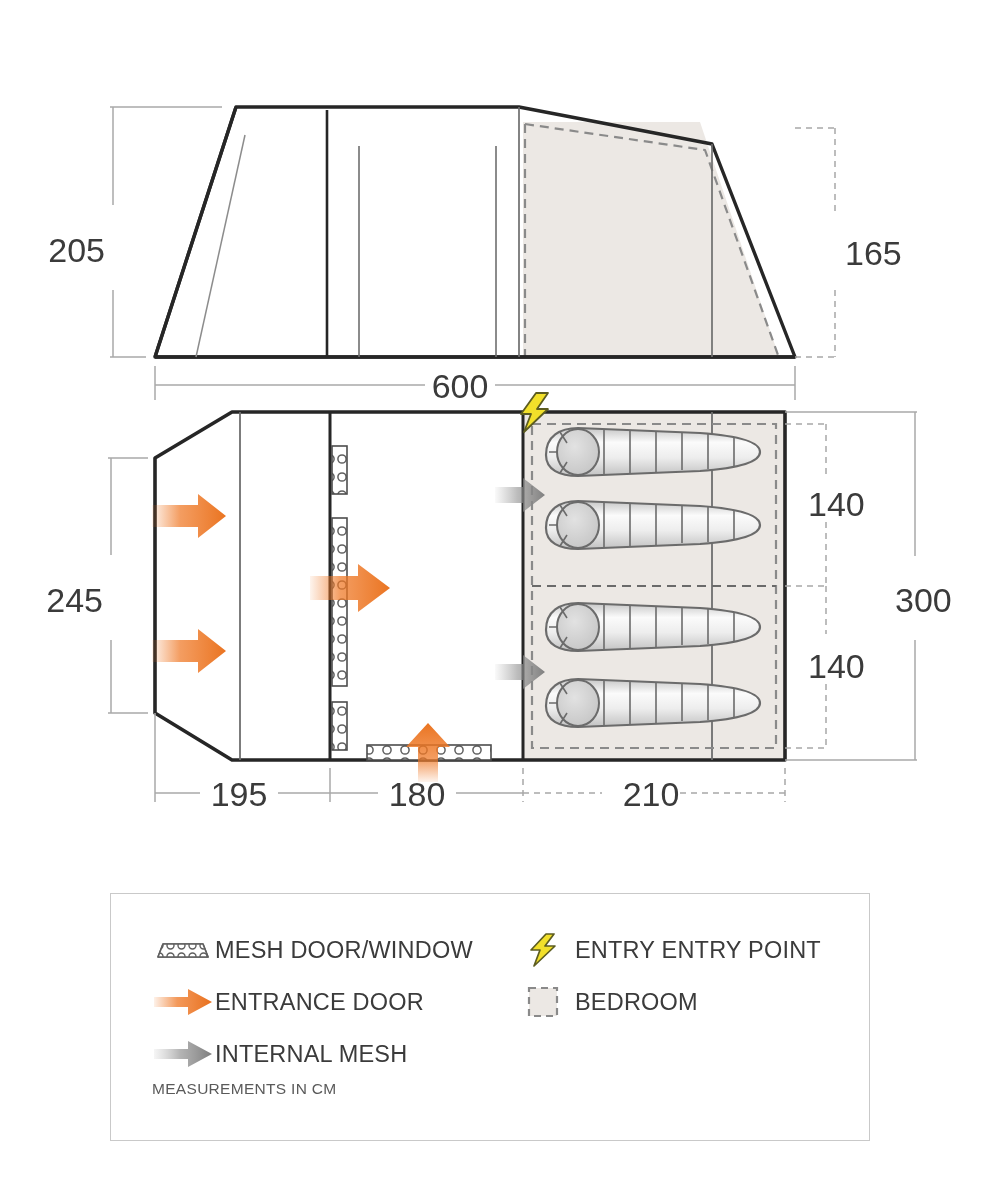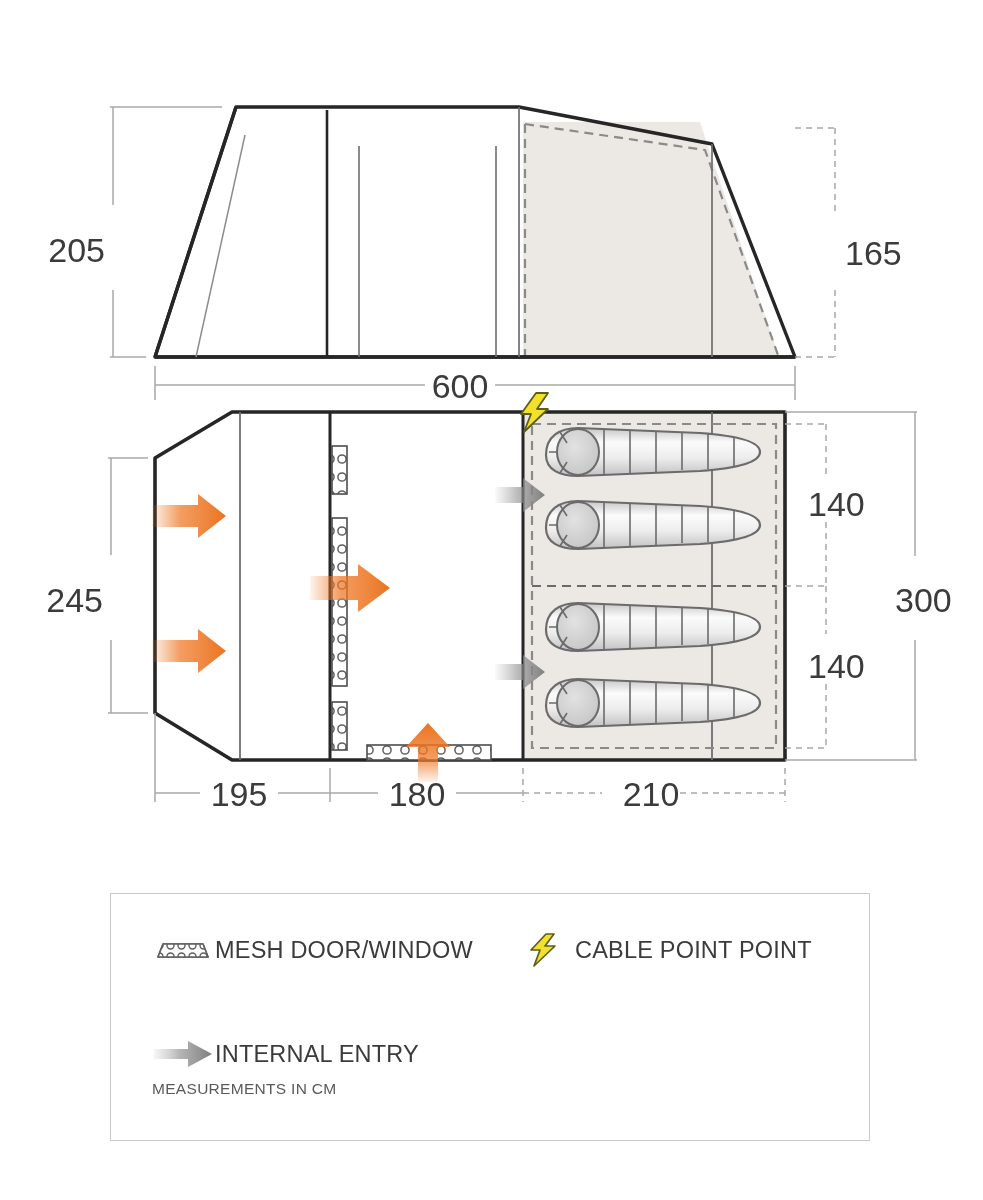--- a/index.html
+++ b/index.html
@@ -371,42 +371,65 @@
             </svg>
           </span>
           <span class="legend-label">MESH DOOR/WINDOW</span>
         </div>
         <div class="legend-cell col2">
           <span class="legend-icon">
             <svg width="32" height="36" viewBox="0 0 32 36" xmlns="http://www.w3.org/2000/svg">
               <path d="M 19,2 L 4,18 L 13,18 L 7,34 L 28,14 L 18,14 L 27,2 Z" fill="#f2e02a" stroke="#5d5d20" stroke-width="1.7" stroke-linejoin="round"></path>
             </svg>
           </span>
-          <span class="legend-label">CABLE POINT POINT</span>
+          <span class="legend-label">ENTRY ENTRY POINT</span>
         </div>
       </div>
 
       <div class="legend-row">
+        <div class="legend-cell col1">
+          <span class="legend-icon">
+            <svg width="62" height="30" viewBox="0 0 62 30" xmlns="http://www.w3.org/2000/svg">
+              <defs>
+                <linearGradient id="gOrangeL" x1="0" y1="0" x2="1" y2="0">
+                  <stop offset="0" stop-color="#ef7724" stop-opacity="0.1"></stop>
+                  <stop offset="0.4" stop-color="#ef7724" stop-opacity="0.75"></stop>
+                  <stop offset="1" stop-color="#e8701e" stop-opacity="1"></stop>
+                </linearGradient>
+              </defs>
+              <path d="M 2,10 L 36,10 L 36,2 L 60,15 L 36,28 L 36,20 L 2,20 Z" fill="url(#gOrangeL)"></path>
+            </svg>
+          </span>
+          <span class="legend-label">ENTRANCE DOOR</span>
+        </div>
+        <div class="legend-cell col2">
+          <span class="legend-icon">
+            <svg width="34" height="34" viewBox="0 0 34 34" xmlns="http://www.w3.org/2000/svg">
+              <rect x="3" y="3" width="28" height="28" fill="#ece8e4" stroke="#8a8a8a" stroke-width="2.2" stroke-dasharray="7,5"></rect>
+            </svg>
+          </span>
+          <span class="legend-label">BEDROOM</span>
+        </div>
       </div>
 
       <div class="legend-row">
         <div class="legend-cell col1">
           <span class="legend-icon">
             <svg width="62" height="30" viewBox="0 0 62 30" xmlns="http://www.w3.org/2000/svg">
               <defs>
                 <linearGradient id="gGrayL" x1="0" y1="0" x2="1" y2="0">
                   <stop offset="0" stop-color="#b0b0b0" stop-opacity="0.12"></stop>
                   <stop offset="0.45" stop-color="#949494" stop-opacity="0.7"></stop>
                   <stop offset="1" stop-color="#7d7d7d" stop-opacity="1"></stop>
                 </linearGradient>
               </defs>
               <path d="M 2,10 L 36,10 L 36,2 L 60,15 L 36,28 L 36,20 L 2,20 Z" fill="url(#gGrayL)"></path>
             </svg>
           </span>
-          <span class="legend-label">INTERNAL ENTRY</span>
+          <span class="legend-label">INTERNAL MESH</span>
         </div>
       </div>
     </div>
 
     <div class="legend-note">MEASUREMENTS IN CM</div>
   </div>
 
 </div>
 
 </body></html>

